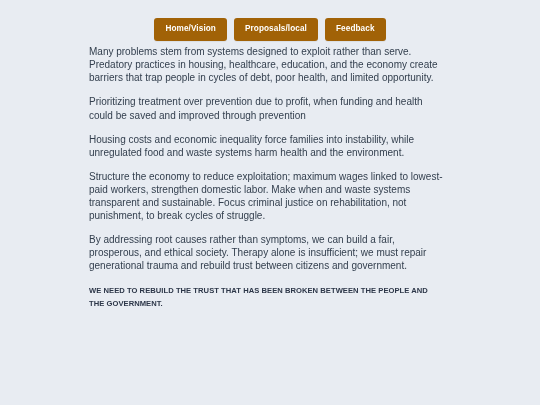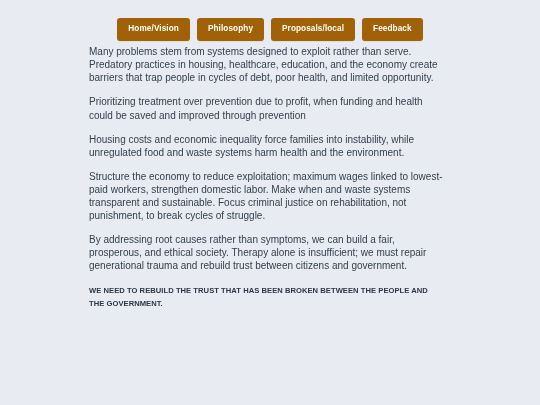--- a/index.html
+++ b/index.html
@@ -88,21 +88,20 @@
     letter-spacing: .05px;
   }
 </style>
 </head>
 <body>
 
 <div id="page">
 
   <nav class="nav">
     <button class="nav-btn">Home/Vision</button>
-    <button class="nav-btn">Philosophy</button>
     <button class="nav-btn">Proposals/local</button>
     <button class="nav-btn">Feedback</button>
   </nav>
 
   <main class="content">
 
 
     <p class="body-text">Many problems stem from systems designed to exploit rather than serve. Predatory practices in housing, healthcare, education, and the economy create barriers that trap people in cycles of debt, poor health, and limited opportunity.</p>
     <p class="body-text">Prioritizing treatment over prevention due to profit, when funding and health could be saved and improved through prevention</p>
     <p class="body-text">Housing costs and economic inequality force families into instability, while unregulated food and waste systems harm health and the environment.</p>

